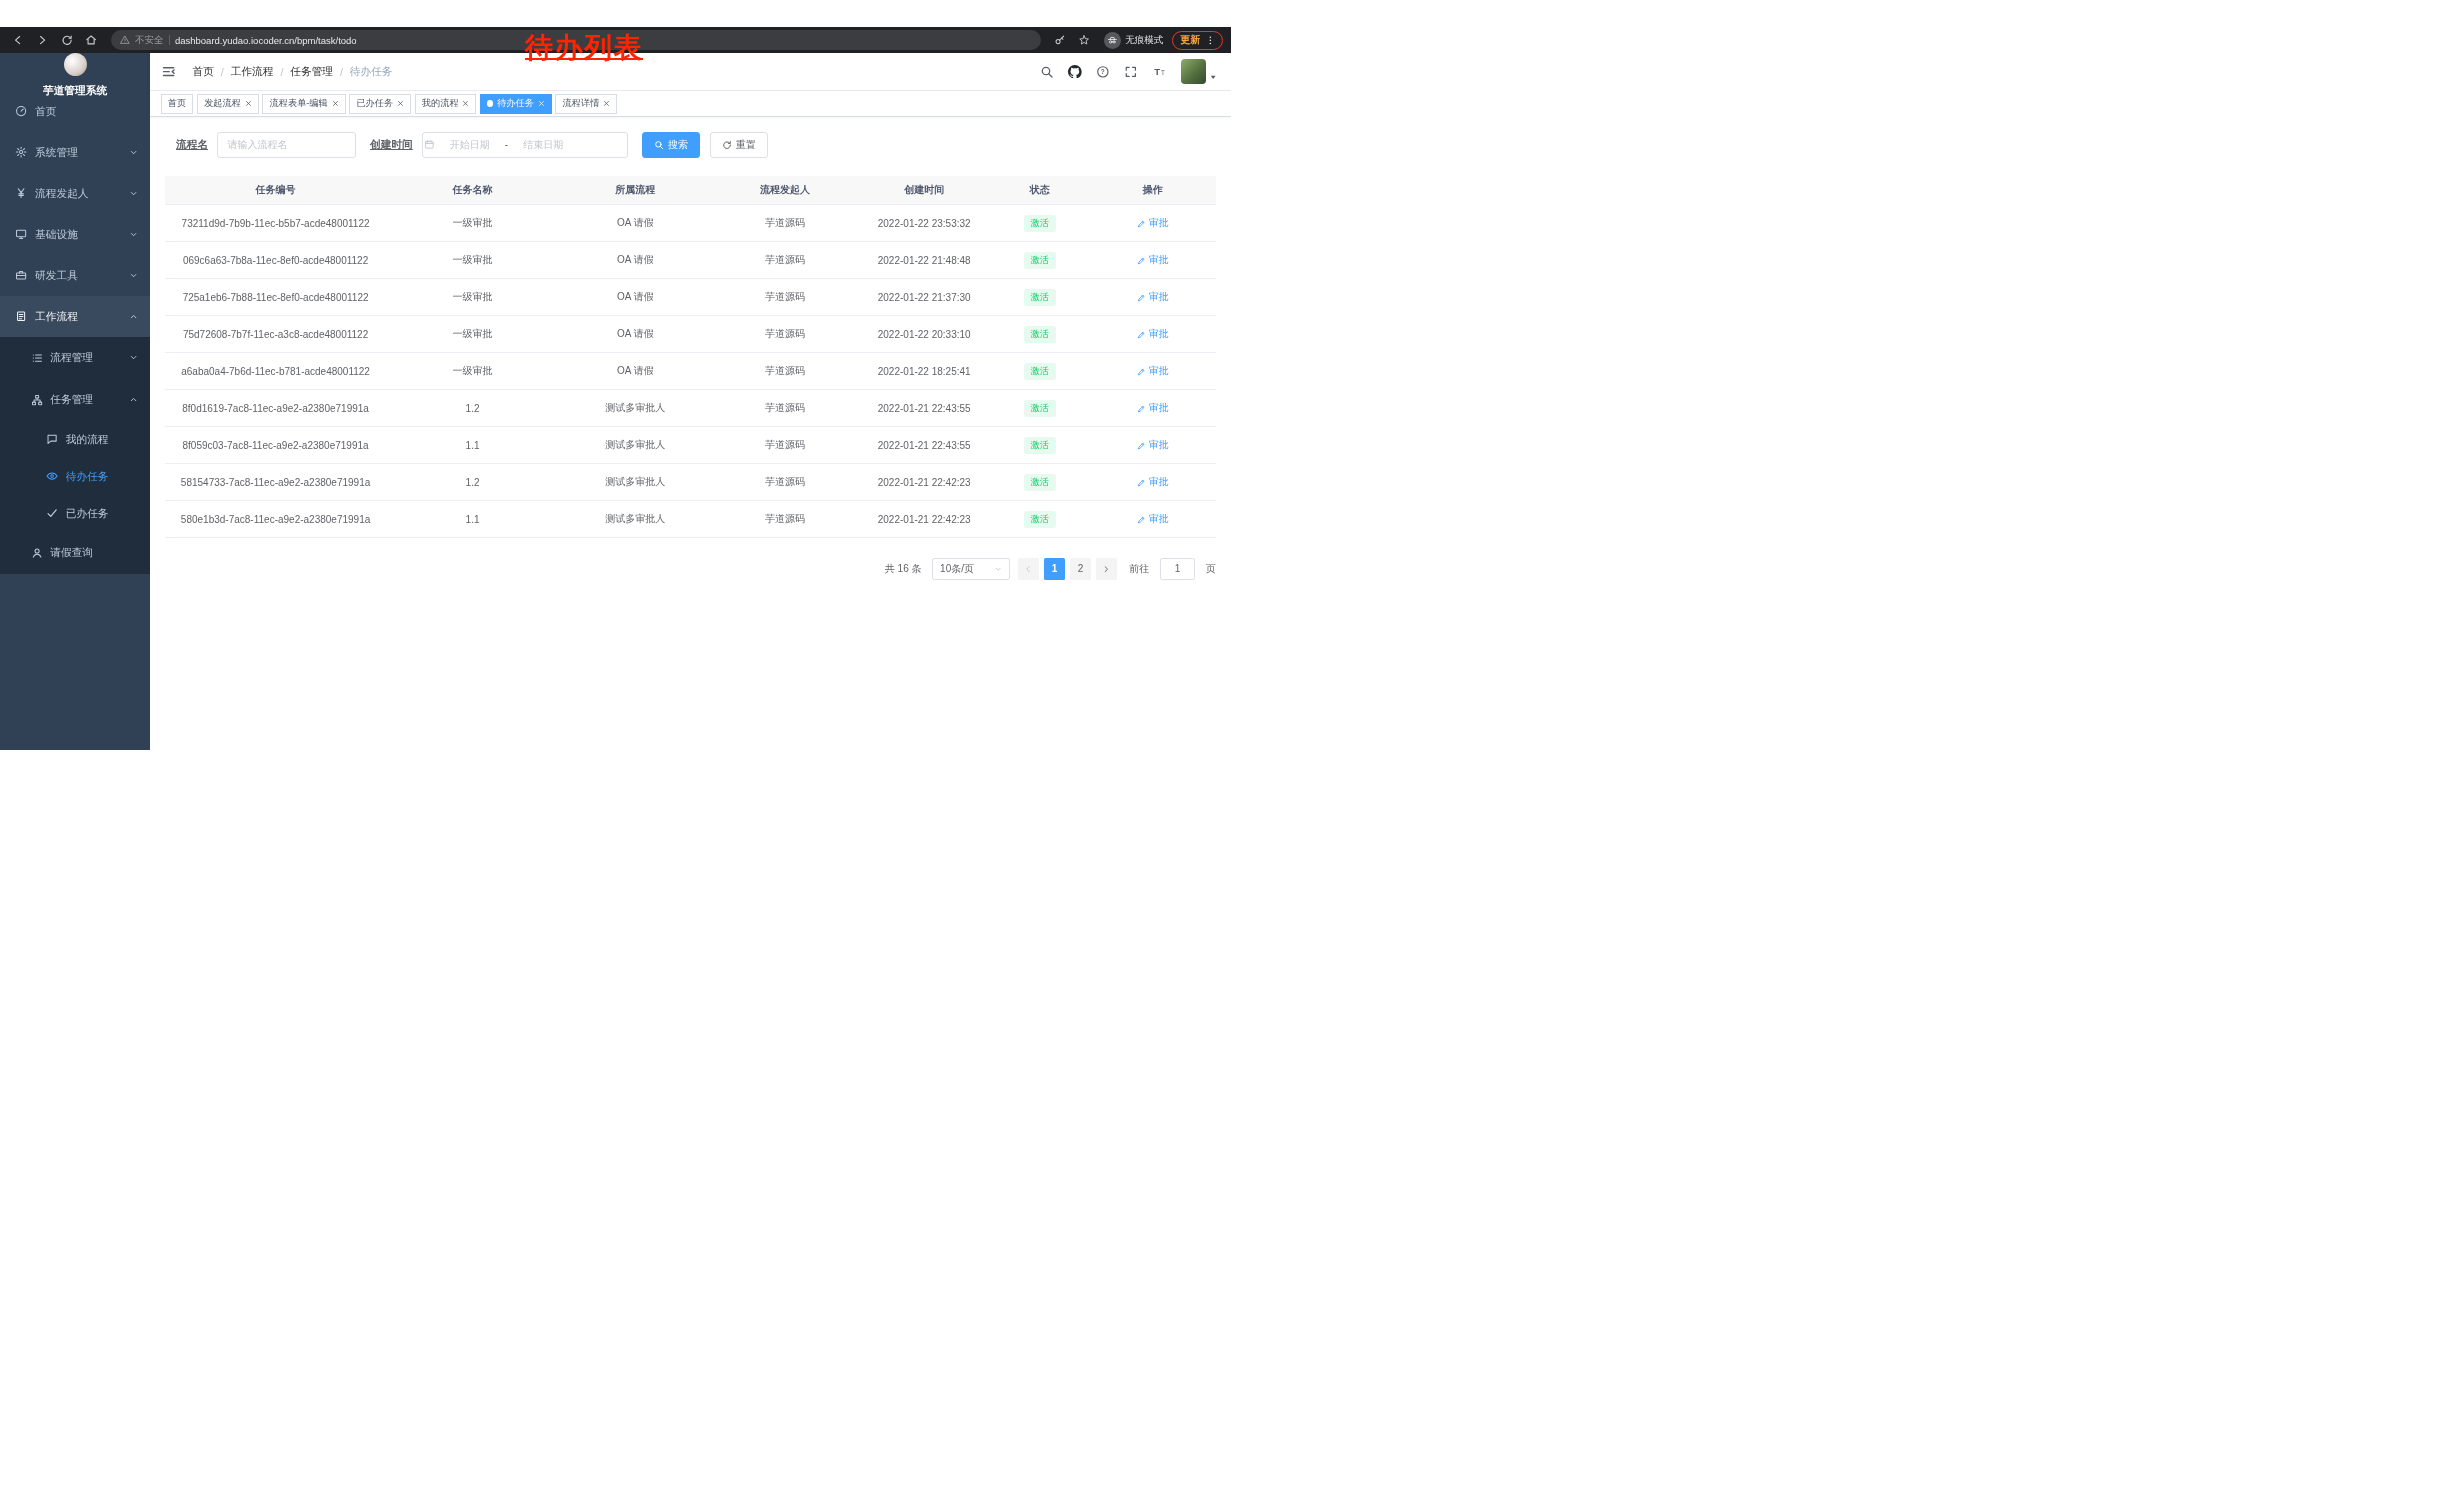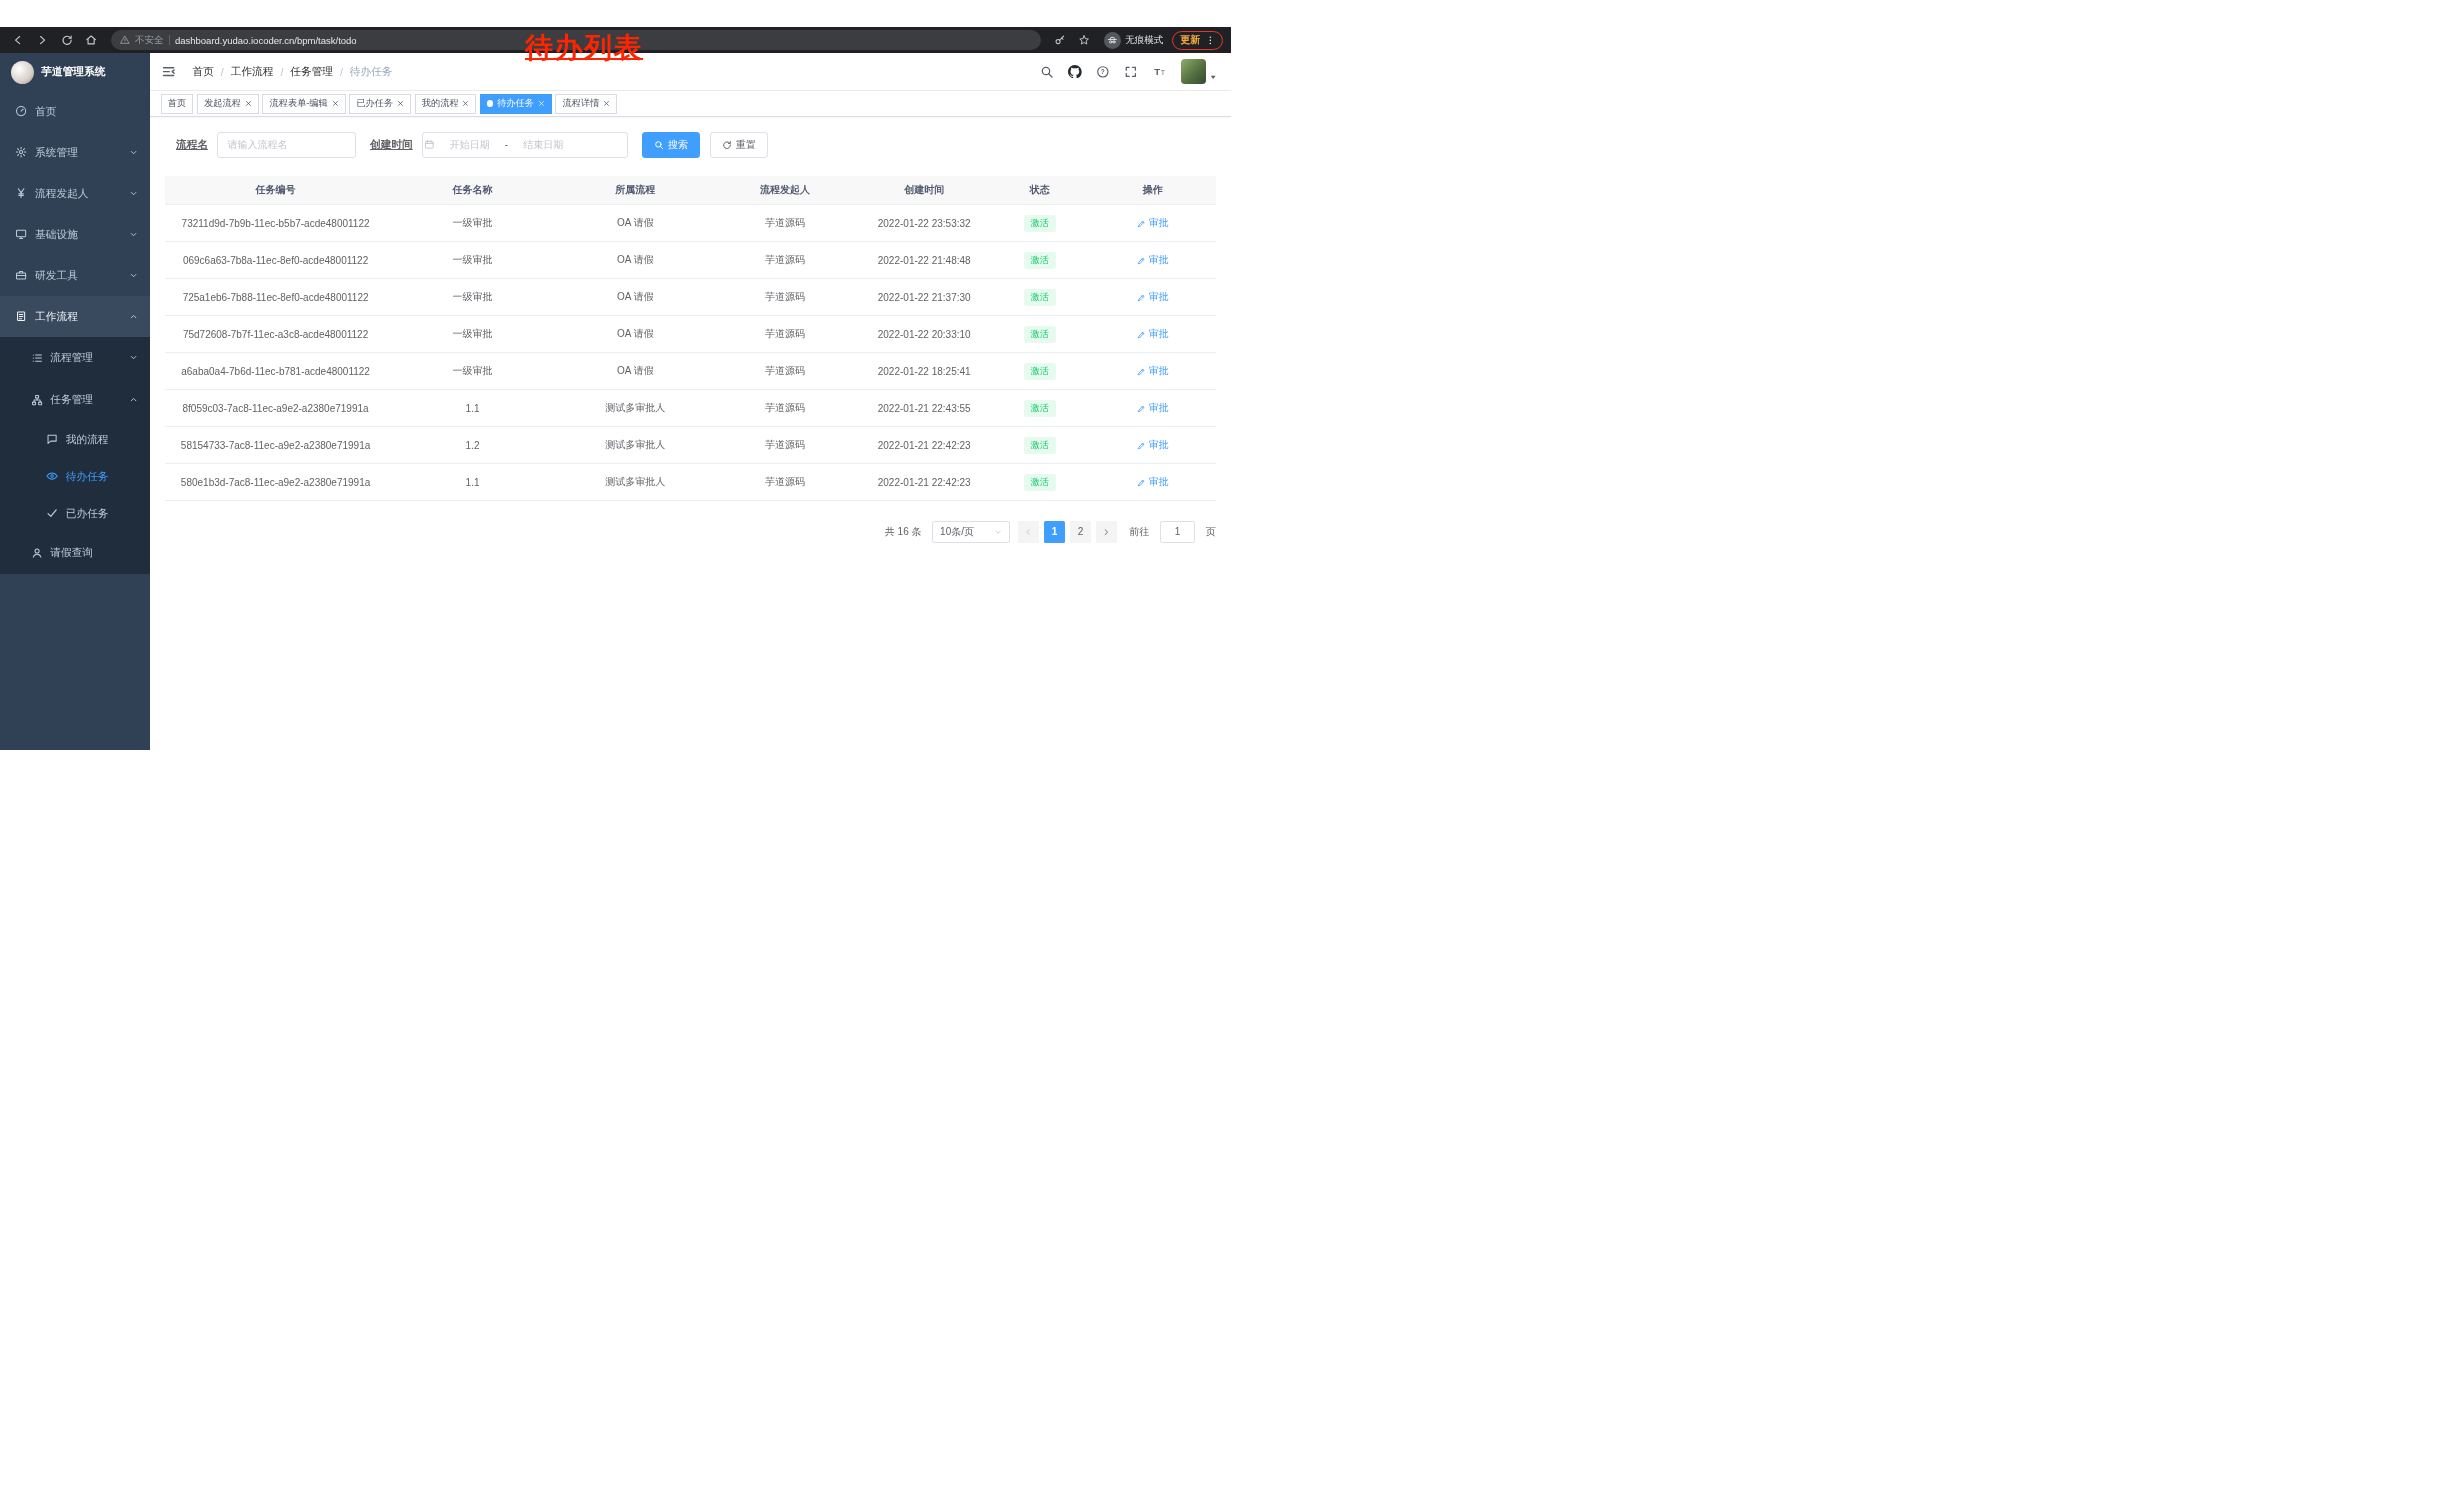--- a/index.html
+++ b/index.html
@@ -24,21 +24,21 @@
   .update-pill .dots { color:#e8eaed; display:flex; }
   .update-pill .dots svg { width:10.7px; height:10.7px; }
   .annotation { position:absolute; left:525px; top:1.5px; font-size:28px; font-weight:800; color:#fe2400; letter-spacing:1.5px; z-index:50; text-decoration:underline; text-decoration-thickness:2.3px; text-underline-offset:0.8px; white-space:nowrap; }
 
   
   .main { flex:1; display:flex; min-height:0; }
   .sidebar { flex:0 0 150px; width:150px; background:#304156; color:#bfcbd9; overflow:hidden; }
   .content { flex:1; display:flex; flex-direction:column; min-width:0; background:#fff; }
 
   
-  .logo-row { height:38px; display:flex; align-items:center; gap:7.6px; padding:0 10.7px; cursor:pointer; }
+  .logo-row { height:38px; display:flex; align-items:center; gap:7.6px; padding:0 10.7px; cursor:pointer;flex-direction:column; }
   .logo-img { width:23px; height:23px; border-radius:50%; background:radial-gradient(circle at 35% 35%, #ffffff, #d8cfc9 60%, #9b8f88); flex:0 0 auto; }
   .logo-title { color:#fff; font-weight:700; font-size:10.7px; white-space:nowrap; }
   .menu-item { height:41px; display:flex; align-items:center; gap:7.6px; padding:0 12.2px 0 15.3px; font-size:10.7px; cursor:pointer; position:relative; white-space:nowrap; }
   .menu-item .mi-icon { width:12.2px; height:12.2px; display:flex; flex:0 0 auto; }
   .menu-item .mi-icon svg { width:12.2px; height:12.2px; }
   .menu-item .chev { margin-left:auto; display:flex; color:#bfcbd9; }
   .menu-item .chev svg { width:9.2px; height:9.2px; }
   .menu-item.parent-open { background:rgba(255,255,255,0.05); color:#f4f4f5; }
   .submenu { background:#1f2d3d; }
   .menu-item.sub { height:42px; padding-left:30.5px; }
@@ -640,20 +640,37 @@
                     <span class="link">
                       <svg viewBox="0 0 24 24" fill="none" stroke="currentColor" stroke-width="2" stroke-linecap="round" stroke-linejoin="round">
                         <path d="M4 20l1.2-4.2L15.5 5.5l3 3L8.2 18.8 4 20z"></path>
                         <path d="M13.5 7.5l3 3"></path>
                       </svg>
                       <span>审批</span>
                     </span>
                   </td>
                 </tr>
 
+                <tr>
+                  <td>8f0d1619-7ac8-11ec-a9e2-a2380e71991a</td>
+                  <td>1.2</td>
+                  <td>测试多审批人</td>
+                  <td>芋道源码</td>
+                  <td>2022-01-21 22:43:55</td>
+                  <td><span class="tag-active">激活</span></td>
+                  <td>
+                    <span class="link">
+                      <svg viewBox="0 0 24 24" fill="none" stroke="currentColor" stroke-width="2" stroke-linecap="round" stroke-linejoin="round">
+                        <path d="M4 20l1.2-4.2L15.5 5.5l3 3L8.2 18.8 4 20z"></path>
+                        <path d="M13.5 7.5l3 3"></path>
+                      </svg>
+                      <span>审批</span>
+                    </span>
+                  </td>
+                </tr>
 
                 <tr>
                   <td>8f059c03-7ac8-11ec-a9e2-a2380e71991a</td>
                   <td>1.1</td>
                   <td>测试多审批人</td>
                   <td>芋道源码</td>
                   <td>2022-01-21 22:43:55</td>
                   <td><span class="tag-active">激活</span></td>
                   <td>
                     <span class="link">

